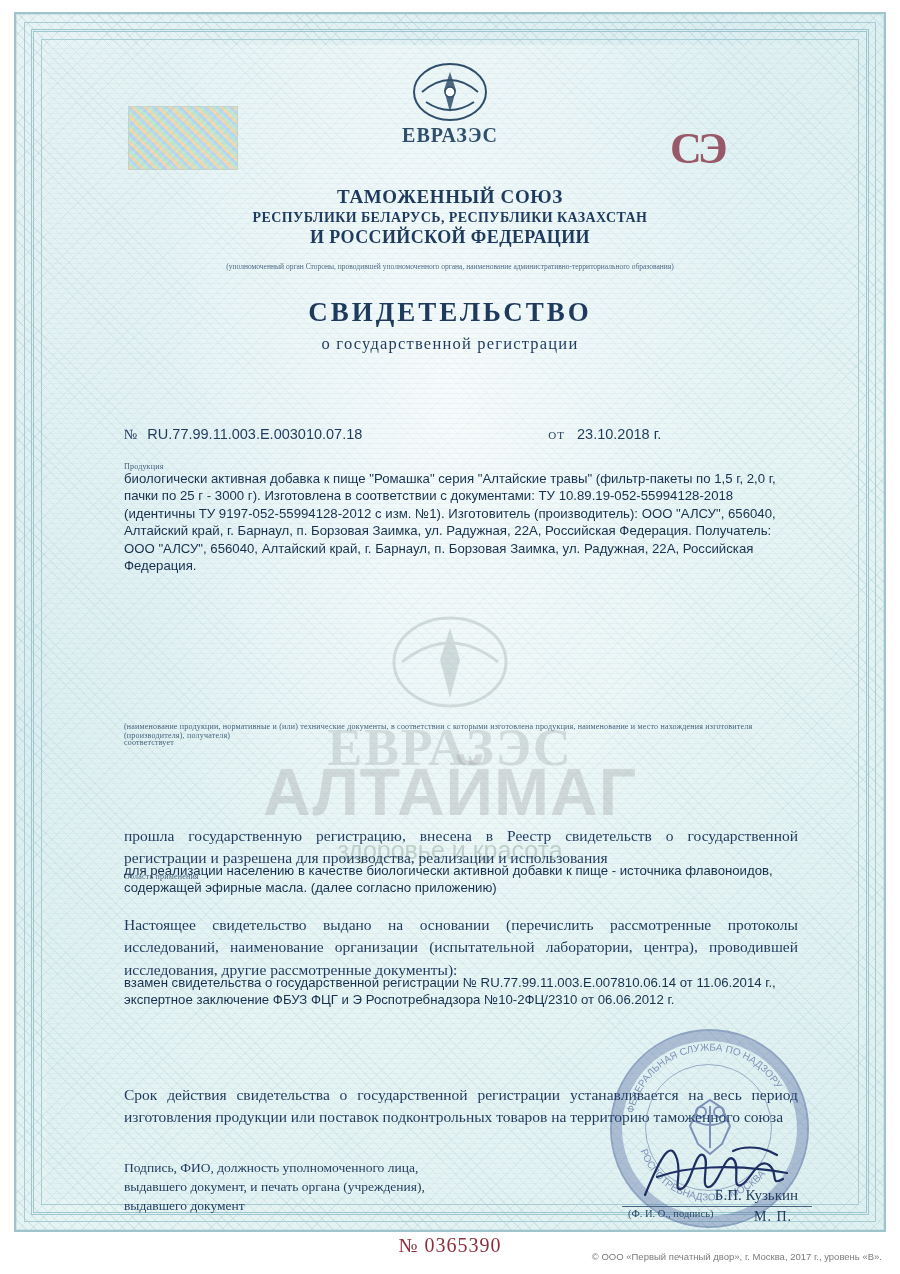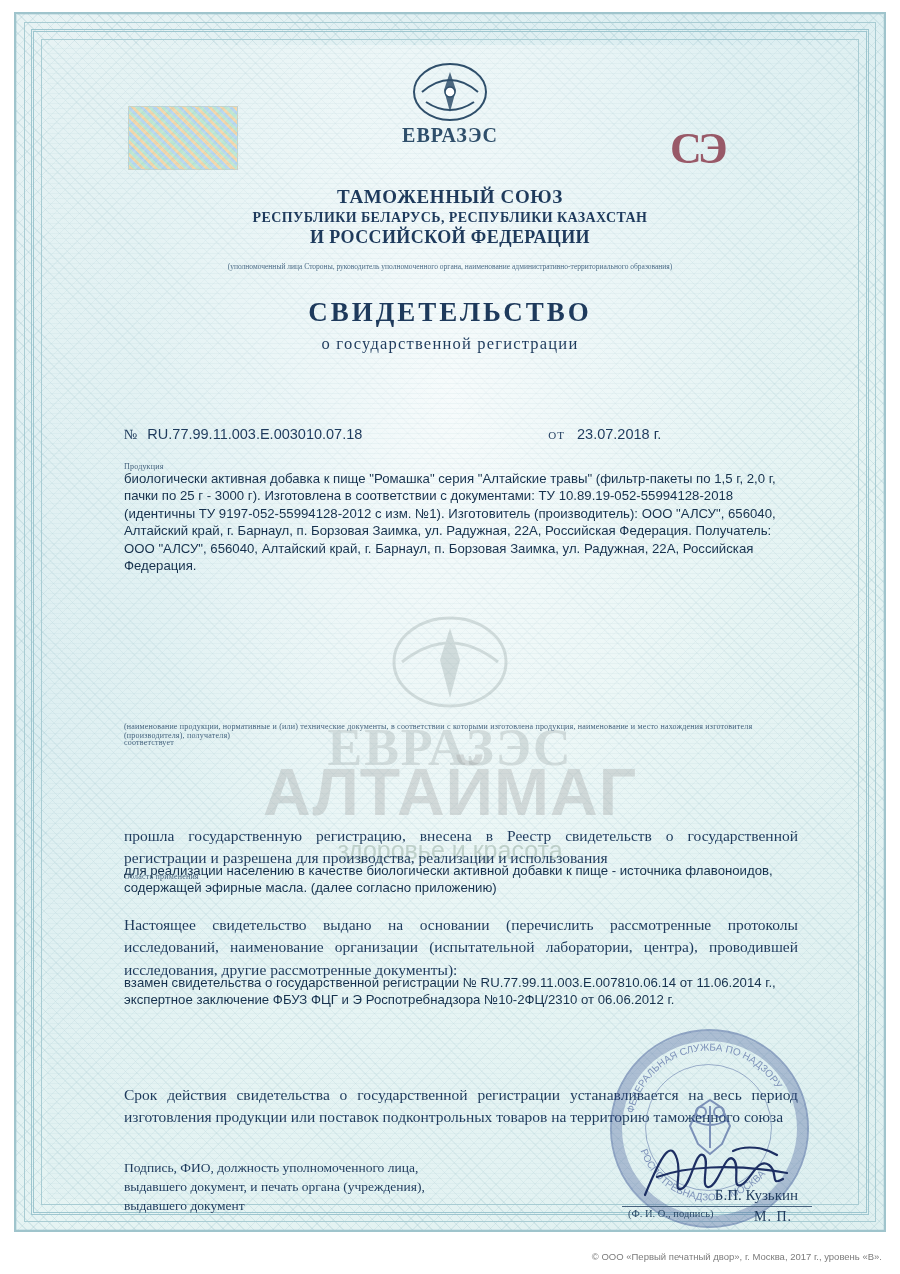--- a/index.html
+++ b/index.html
@@ -387,28 +387,28 @@
             <circle cx="38" cy="30" r="5" fill="#ffffff" stroke="#2f4f6b" stroke-width="1.5"></circle>
           </svg>
         </div>
         <div class="eurasec-word">ЕВРАЗЭС</div>
       </div>
 
       <div class="title-block">
         <div class="ts-line1">ТАМОЖЕННЫЙ СОЮЗ</div>
         <div class="ts-line2">РЕСПУБЛИКИ БЕЛАРУСЬ, РЕСПУБЛИКИ КАЗАХСТАН</div>
         <div class="ts-line3">И РОССИЙСКОЙ ФЕДЕРАЦИИ</div>
-        <div class="hint">(уполномоченный лица Стороны, руководитель уполномоченного органа, наименование административно-территориального образования)</div>
+        <div class="hint">(уполномоченный орган Стороны, проводившей уполномоченного органа, наименование административно-территориального образования)</div>
 
         <div class="cert-title">СВИДЕТЕЛЬСТВО</div>
         <div class="cert-sub">о государственной регистрации</div>
       </div>
 
       <div class="num-row">
-        <span class="num-label">№</span><span class="num-value">RU.77.99.11.003.Е.003010.07.18</span><span class="date-label">ОТ</span><span class="date-value">23.07.2018 г.</span>
+        <span class="num-label">№</span><span class="num-value">RU.77.99.11.003.Е.003010.07.18</span><span class="date-label">ОТ</span><span class="date-value">23.10.2018 г.</span>
       </div>
 
       <div class="sec-product">
         <div class="field-caption sec-product-caption">Продукция</div>
         <div class="body-text sec-product-body">биологически активная добавка к пище "Ромашка" серия "Алтайские травы" (фильтр-пакеты по 1,5 г, 2,0 г, пачки по 25 г - 3000 г). Изготовлена в соответствии с документами: ТУ 10.89.19-052-55994128-2018 (идентичны ТУ 9197-052-55994128-2012 с изм. №1). Изготовитель (производитель): ООО "АЛСУ", 656040, Алтайский край, г. Барнаул, п. Борзовая Заимка, ул. Радужная, 22А, Российская Федерация.  Получатель: ООО "АЛСУ", 656040, Алтайский край, г. Барнаул, п. Борзовая Заимка, ул. Радужная, 22А, Российская Федерация.</div>
       </div>
 
       <div class="wm-eurasec">
         <svg viewBox="0 0 120 96" width="120" height="96" aria-hidden="true" style="opacity:0.30">
           <ellipse cx="60" cy="48" rx="56" ry="44" fill="none" stroke="#8a9a9a" stroke-width="3"></ellipse>
@@ -474,18 +474,19 @@
       <div class="sign-block">
         <div>Подпись, ФИО, должность уполномоченного лица,</div>
         <div>выдавшего документ, и печать органа (учреждения),</div>
         <div>выдавшего документ</div>
       </div>
       <div class="sign-name">Б.П. Кузькин</div>
       <div class="sign-line"></div>
       <div class="sign-line-label">(Ф. И. О., подпись)</div>
       <div class="mp">М. П.</div>
 
+      <div class="cert-number">№ 0365390</div>
 
     </div>
   </div>
 
   <div class="footer-print">© ООО «Первый печатный двор»,  г. Москва, 2017 г., уровень «В».</div>
 </div>
 
 </body></html>

